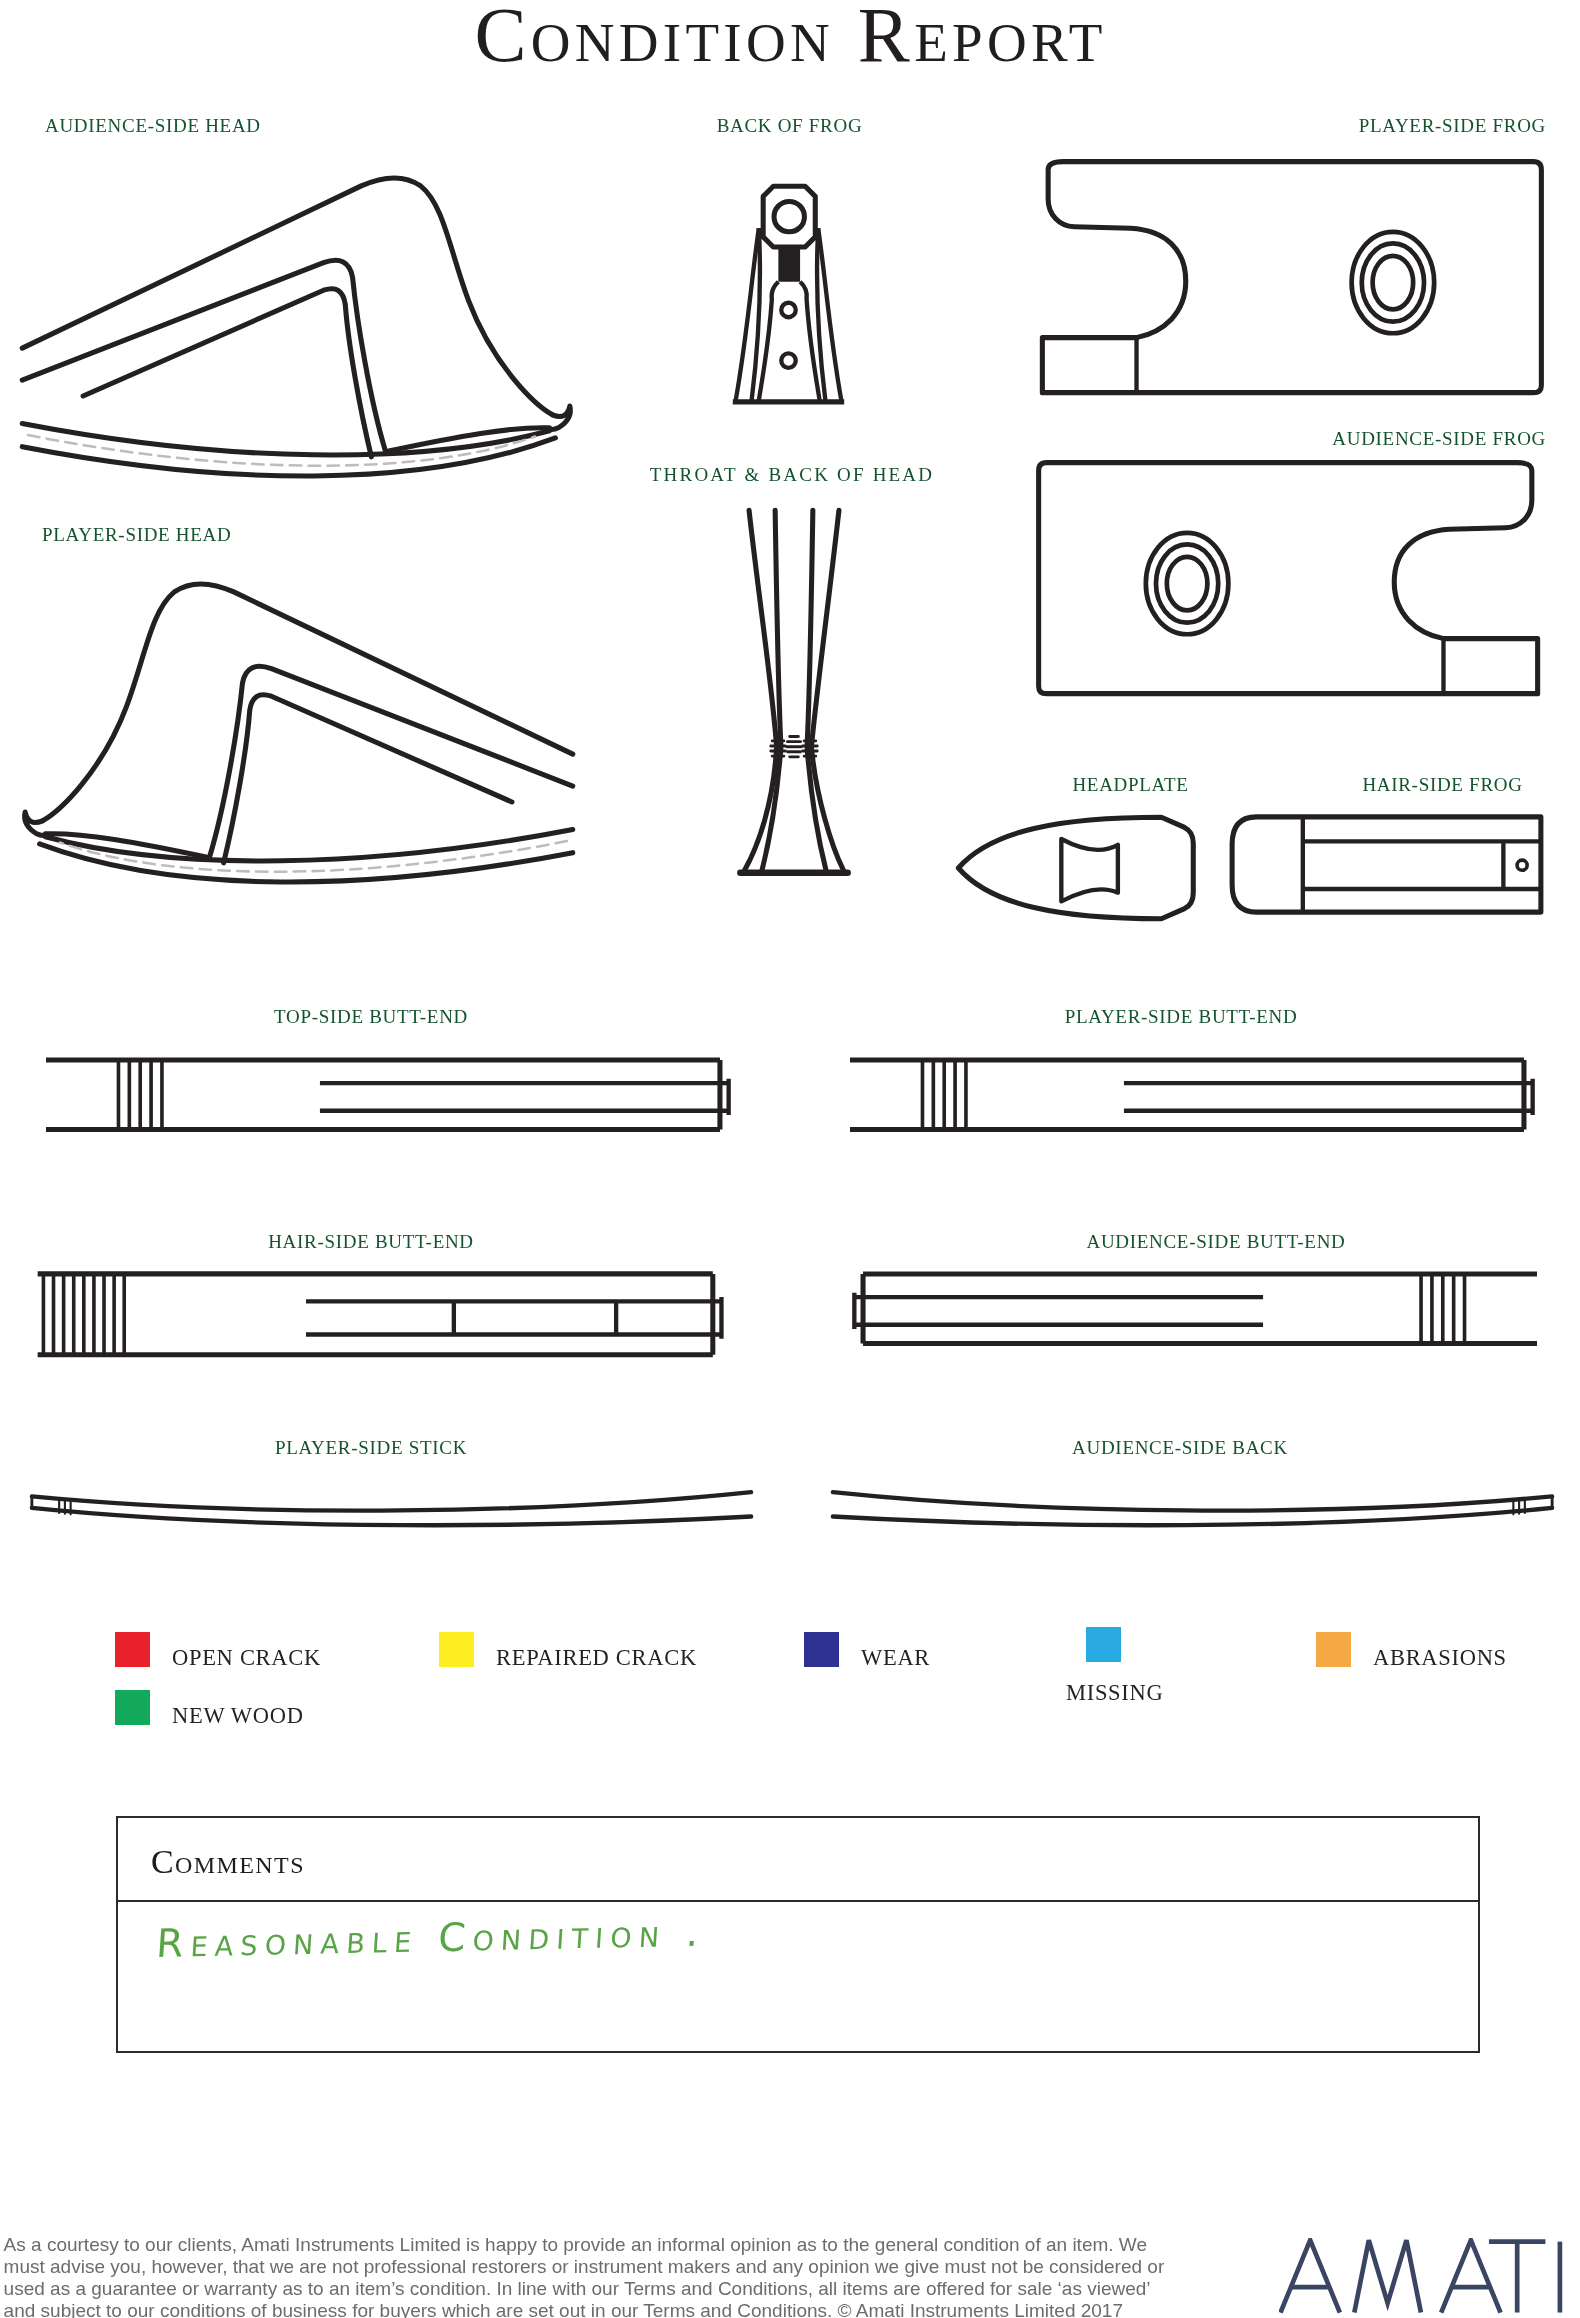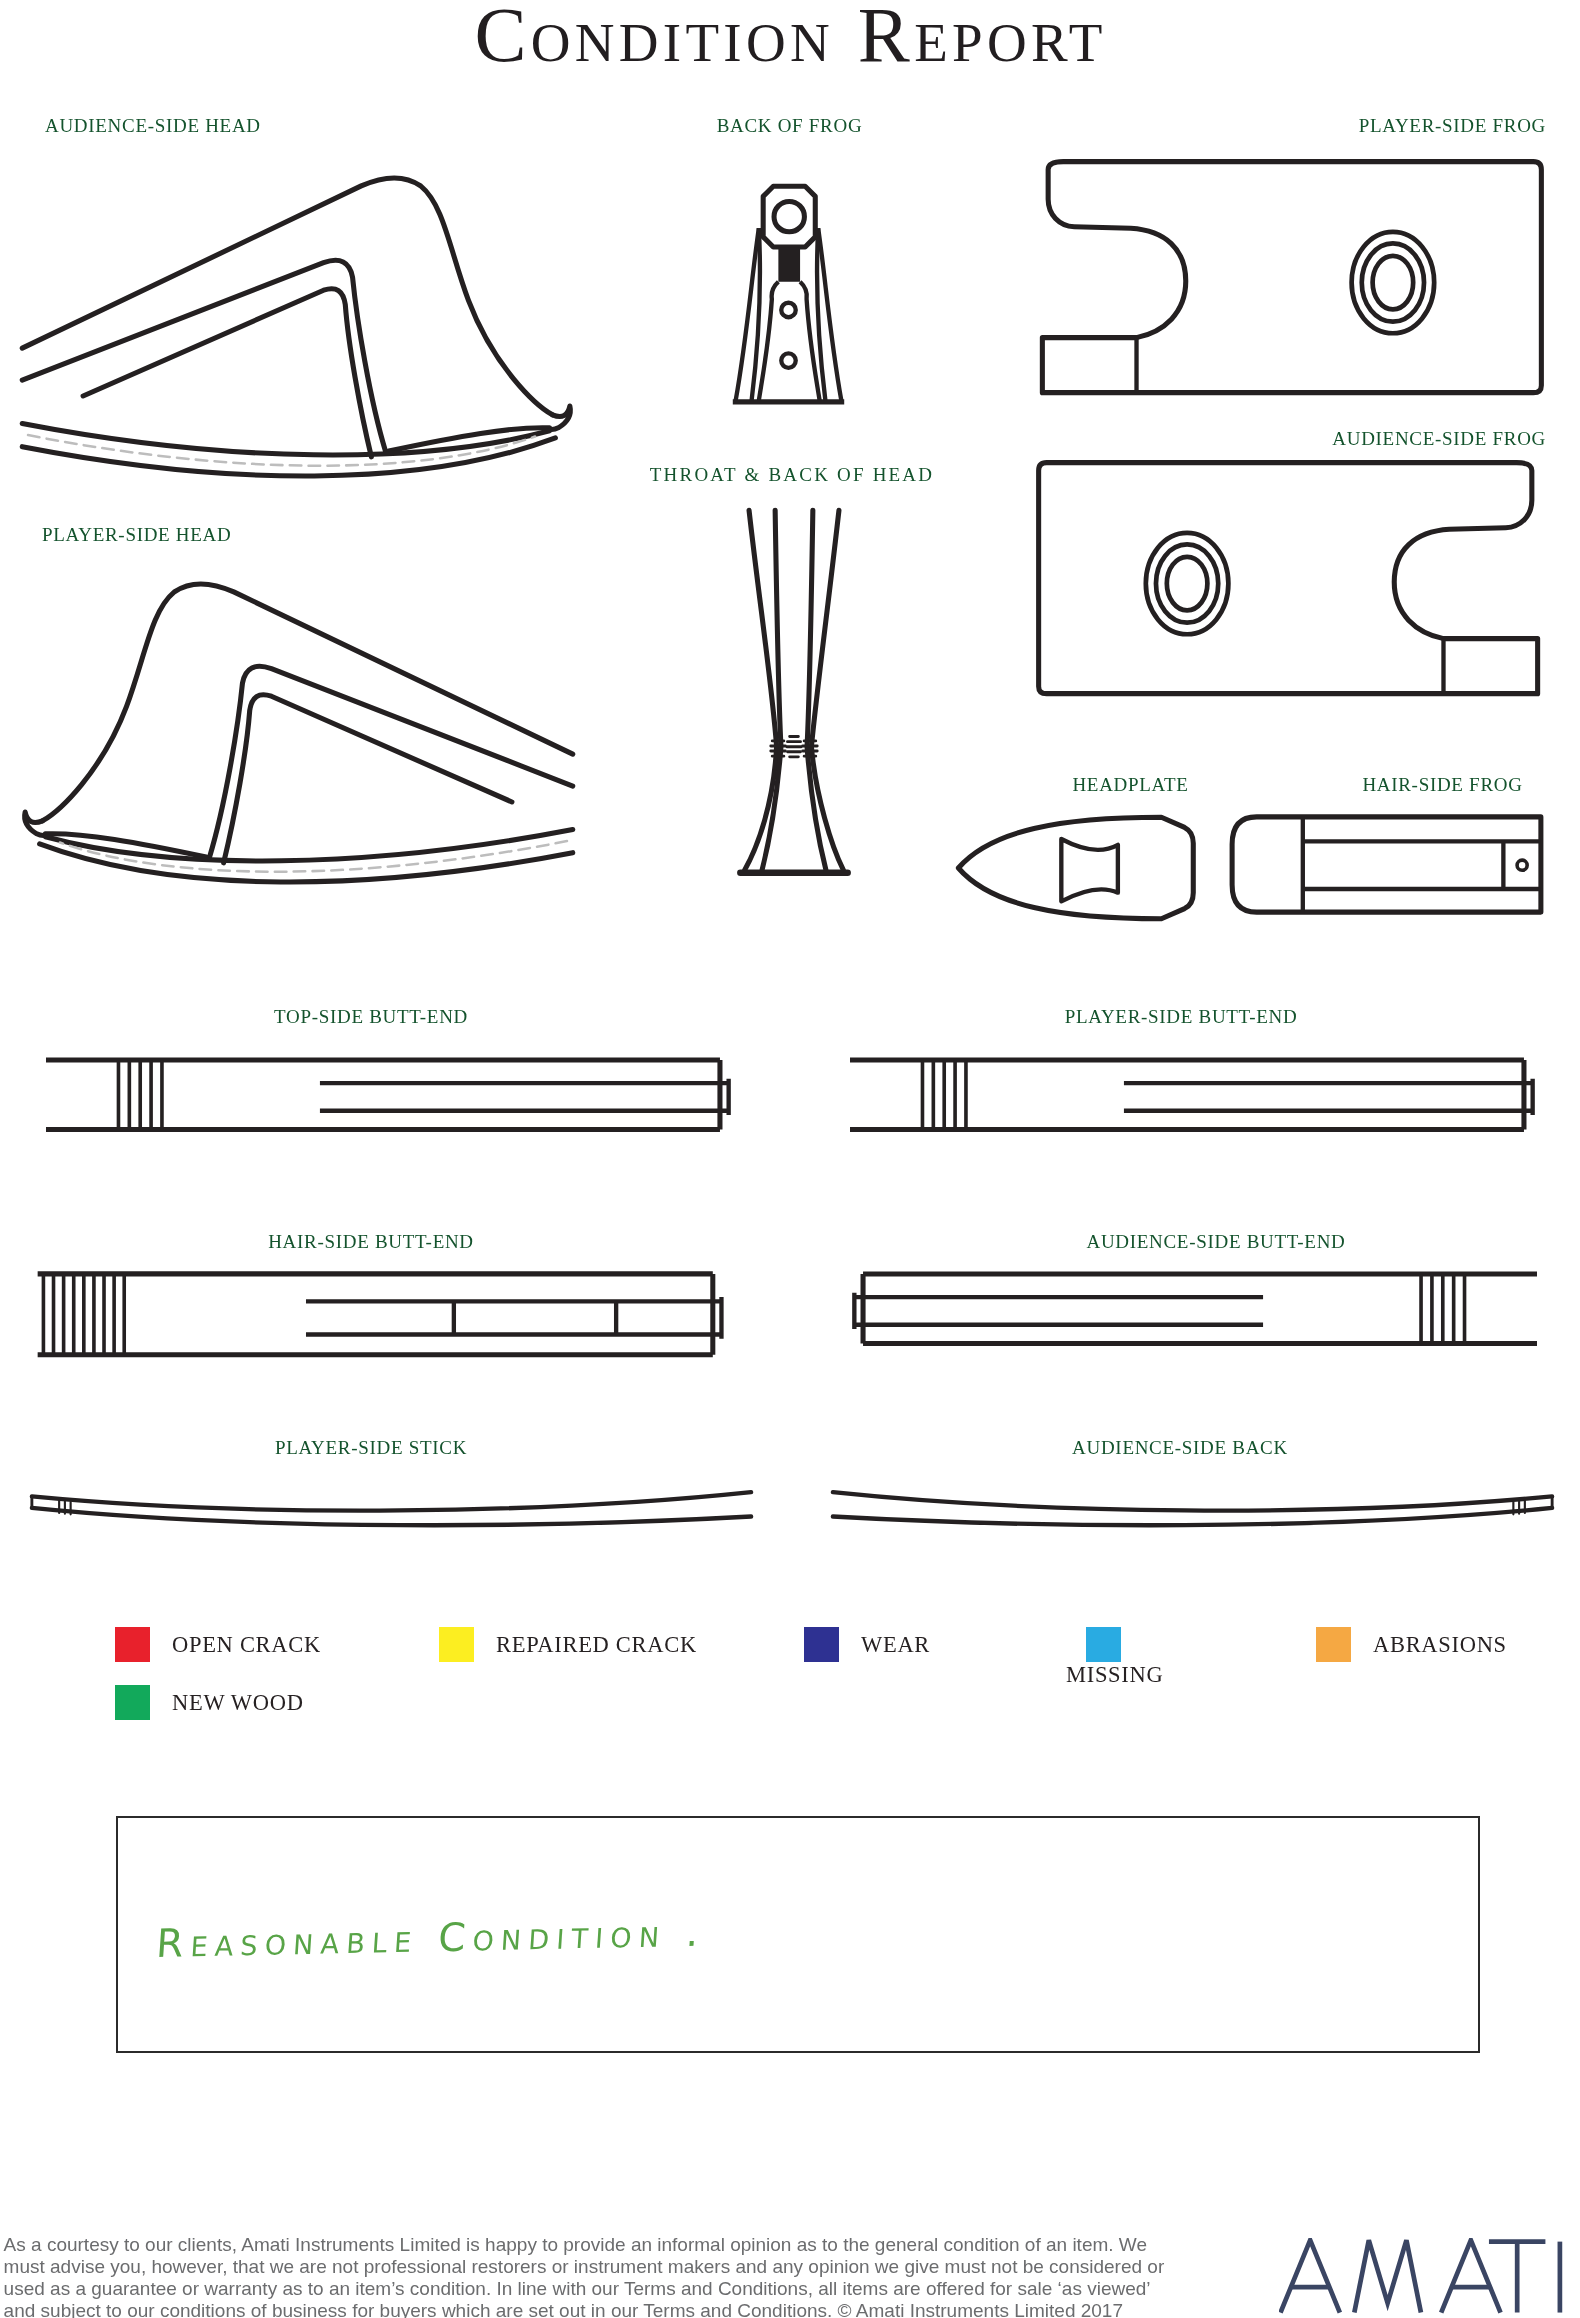--- a/index.html
+++ b/index.html
@@ -8,21 +8,21 @@
         font-family:"Liberation Serif",serif;color:#262122;overflow:hidden;}
   .title{position:absolute;top:-10px;left:0;width:1581px;text-align:center;
          font-variant:small-caps;font-size:78px;letter-spacing:4.3px;color:#221e20;white-space:nowrap;}
   .dlabel{position:absolute;font-size:19px;letter-spacing:0.7px;white-space:nowrap;color:#14532d;}
   .dlabel.center{text-align:center;}
   .dlabel.right{text-align:right;}
   .dlabel.wide{letter-spacing:2.2px;}
   svg.art{position:absolute;overflow:visible;}
   .legend-item{position:absolute;display:flex;align-items:center;}
   .swatch{width:35px;height:35px;flex:0 0 auto;}
-  .legend-label{font-size:22.5px;letter-spacing:0.7px;margin-left:22px;white-space:nowrap;color:#262122;}
+  .legend-label{font-size:22.5px;letter-spacing:0.7px;margin-left:22px;white-space:nowrap;color:#262122;margin-top:18px;}
   .comments-box{position:absolute;left:116px;top:1816px;width:1360px;height:233px;
                 border:2.2px solid #2b2b2b;box-sizing:content-box;}
   .comments-header{font-variant:small-caps;font-size:34px;letter-spacing:1.4px;
                    padding:25px 0 19px 33px;border-bottom:2.9px solid #2b2b2b;color:#1f1c1d;}
   .handwriting{position:absolute;left:40px;top:103px;
                font-family:"DejaVu Sans",sans-serif;font-variant:small-caps;
                font-size:39px;letter-spacing:7.2px;color:#58a447;
                transform:rotate(-1.2deg) skewX(-5deg);transform-origin:left top;white-space:nowrap;}
   .footer-text{position:absolute;left:3.6px;top:2234px;width:1171px;
                font-family:"Liberation Sans",sans-serif;font-size:19px;line-height:22px;color:#6b6c6e;}
@@ -192,20 +192,21 @@
   <div class="legend-item" style="left:1316px;top:1627px;">
     <span class="swatch" style="background: rgb(245, 168, 67);"></span>
     <span class="legend-label">ABRASIONS</span>
   </div>
   <div class="legend-item" style="left:115px;top:1685px;">
     <span class="swatch" style="background: rgb(18, 169, 91);"></span>
     <span class="legend-label">NEW WOOD</span>
   </div>
 
   <div class="comments-box">
+    <div class="comments-header">Comments</div>
     <div class="handwriting">Reasonable Condition .</div>
   </div>
 
   <div class="footer-text">As a courtesy to our clients, Amati Instruments Limited is happy to provide an informal opinion as to the general condition of an item. We must advise you, however, that we are not professional restorers or instrument makers and any opinion we give must not be considered or used as a guarantee or warranty as to an item’s condition. In line with our Terms and Conditions, all items are offered for sale ‘as viewed’ and subject to our conditions of business for buyers which are set out in our Terms and Conditions. © Amati Instruments Limited 2017</div>
 
   <svg class="amati" width="286" height="76" viewBox="0 0 395 105" aria-label="AMATI">
     <g fill="none" stroke="#3A4563" stroke-width="6.5" stroke-linejoin="miter">
       <path d="M 2,103 L 43,3 L 84,103"></path>
       <path d="M 16,68 L 70,68"></path>
       <path d="M 104,103 L 124,3 L 150,90 L 176,3 L 196,103"></path>

